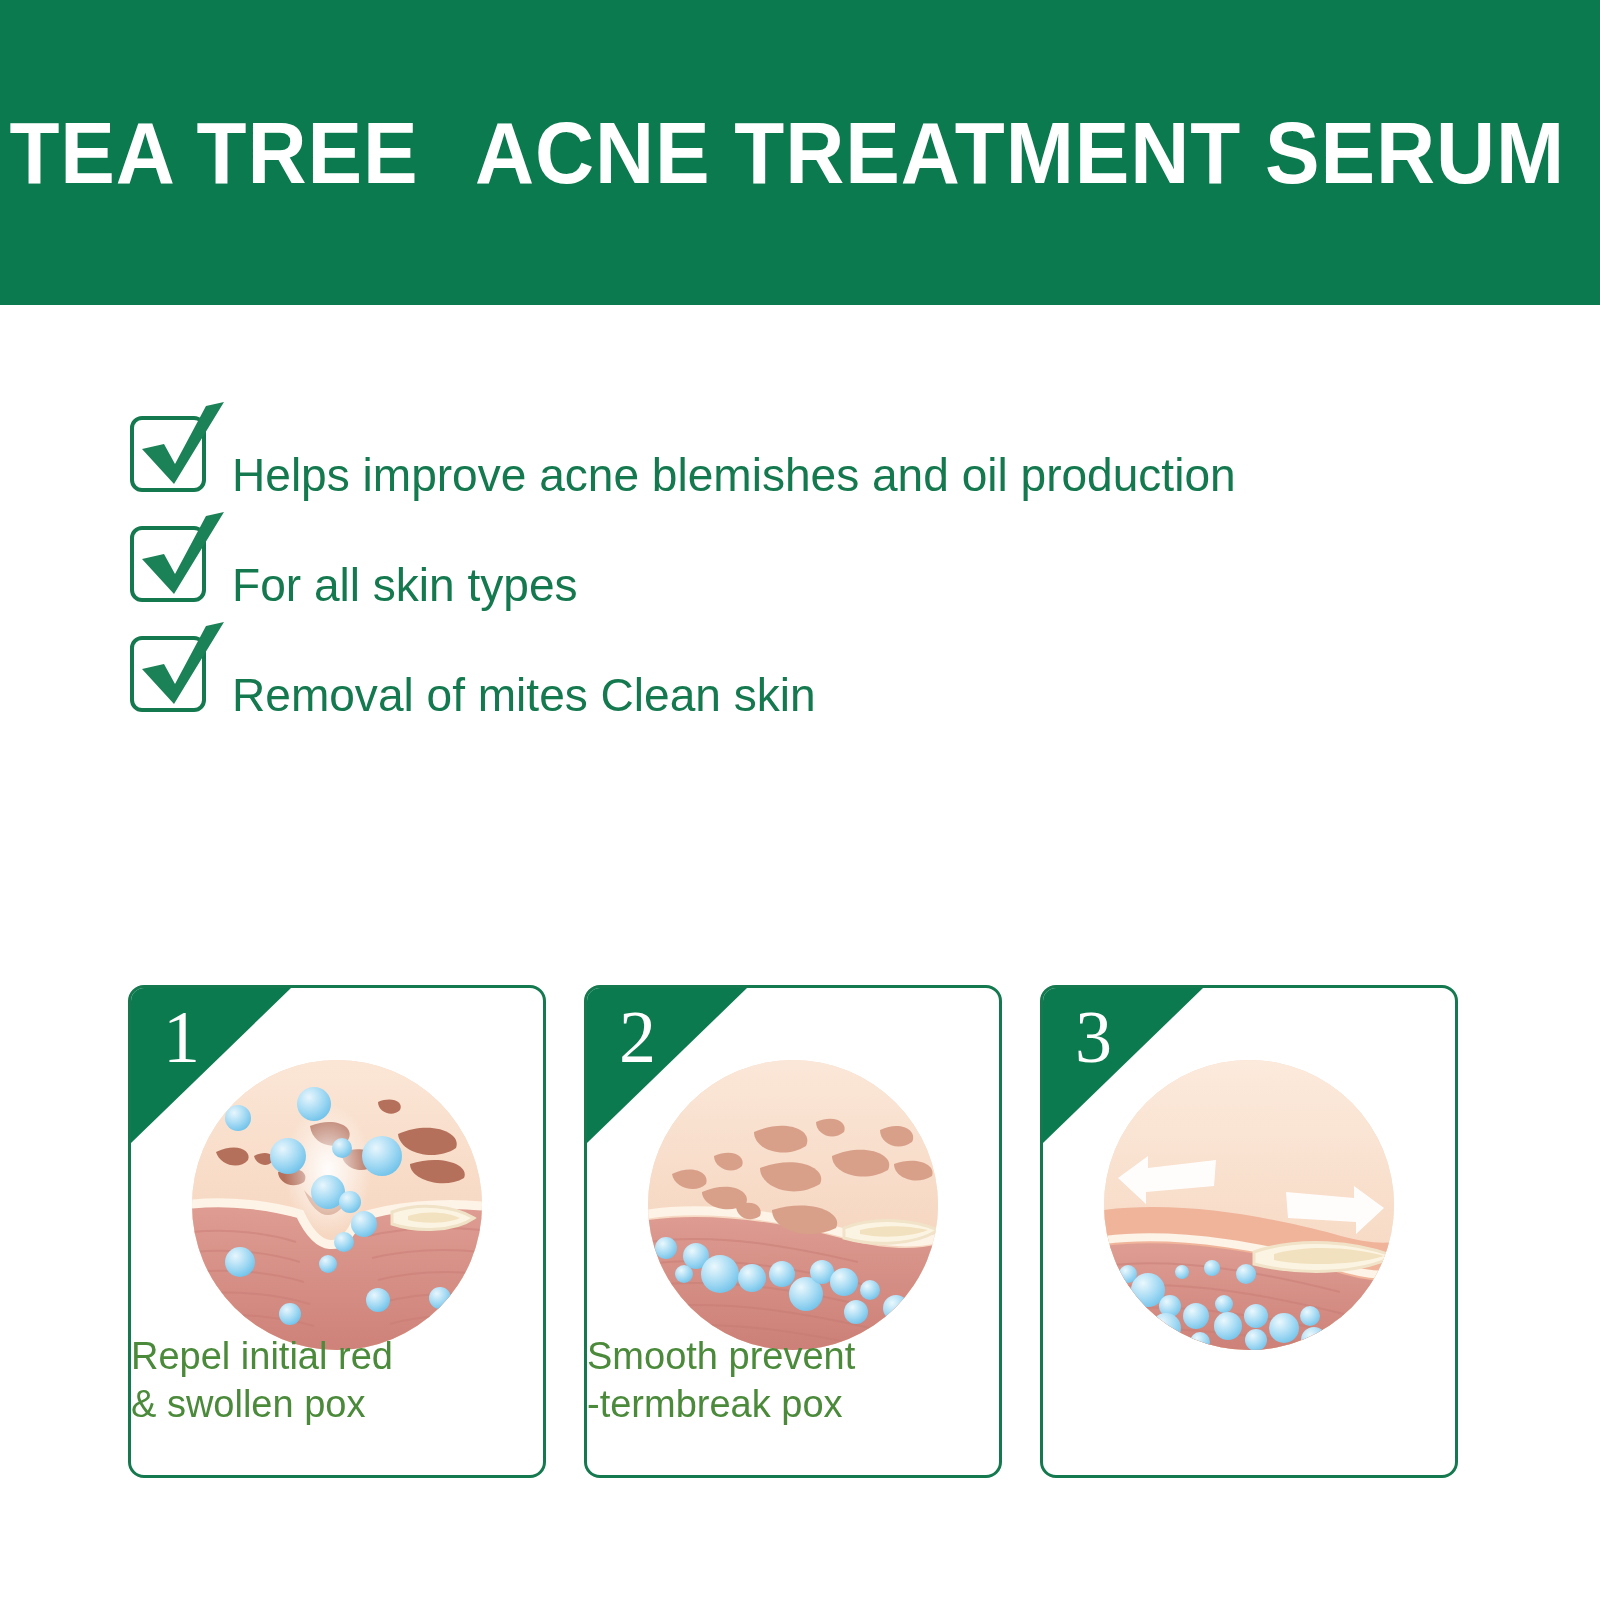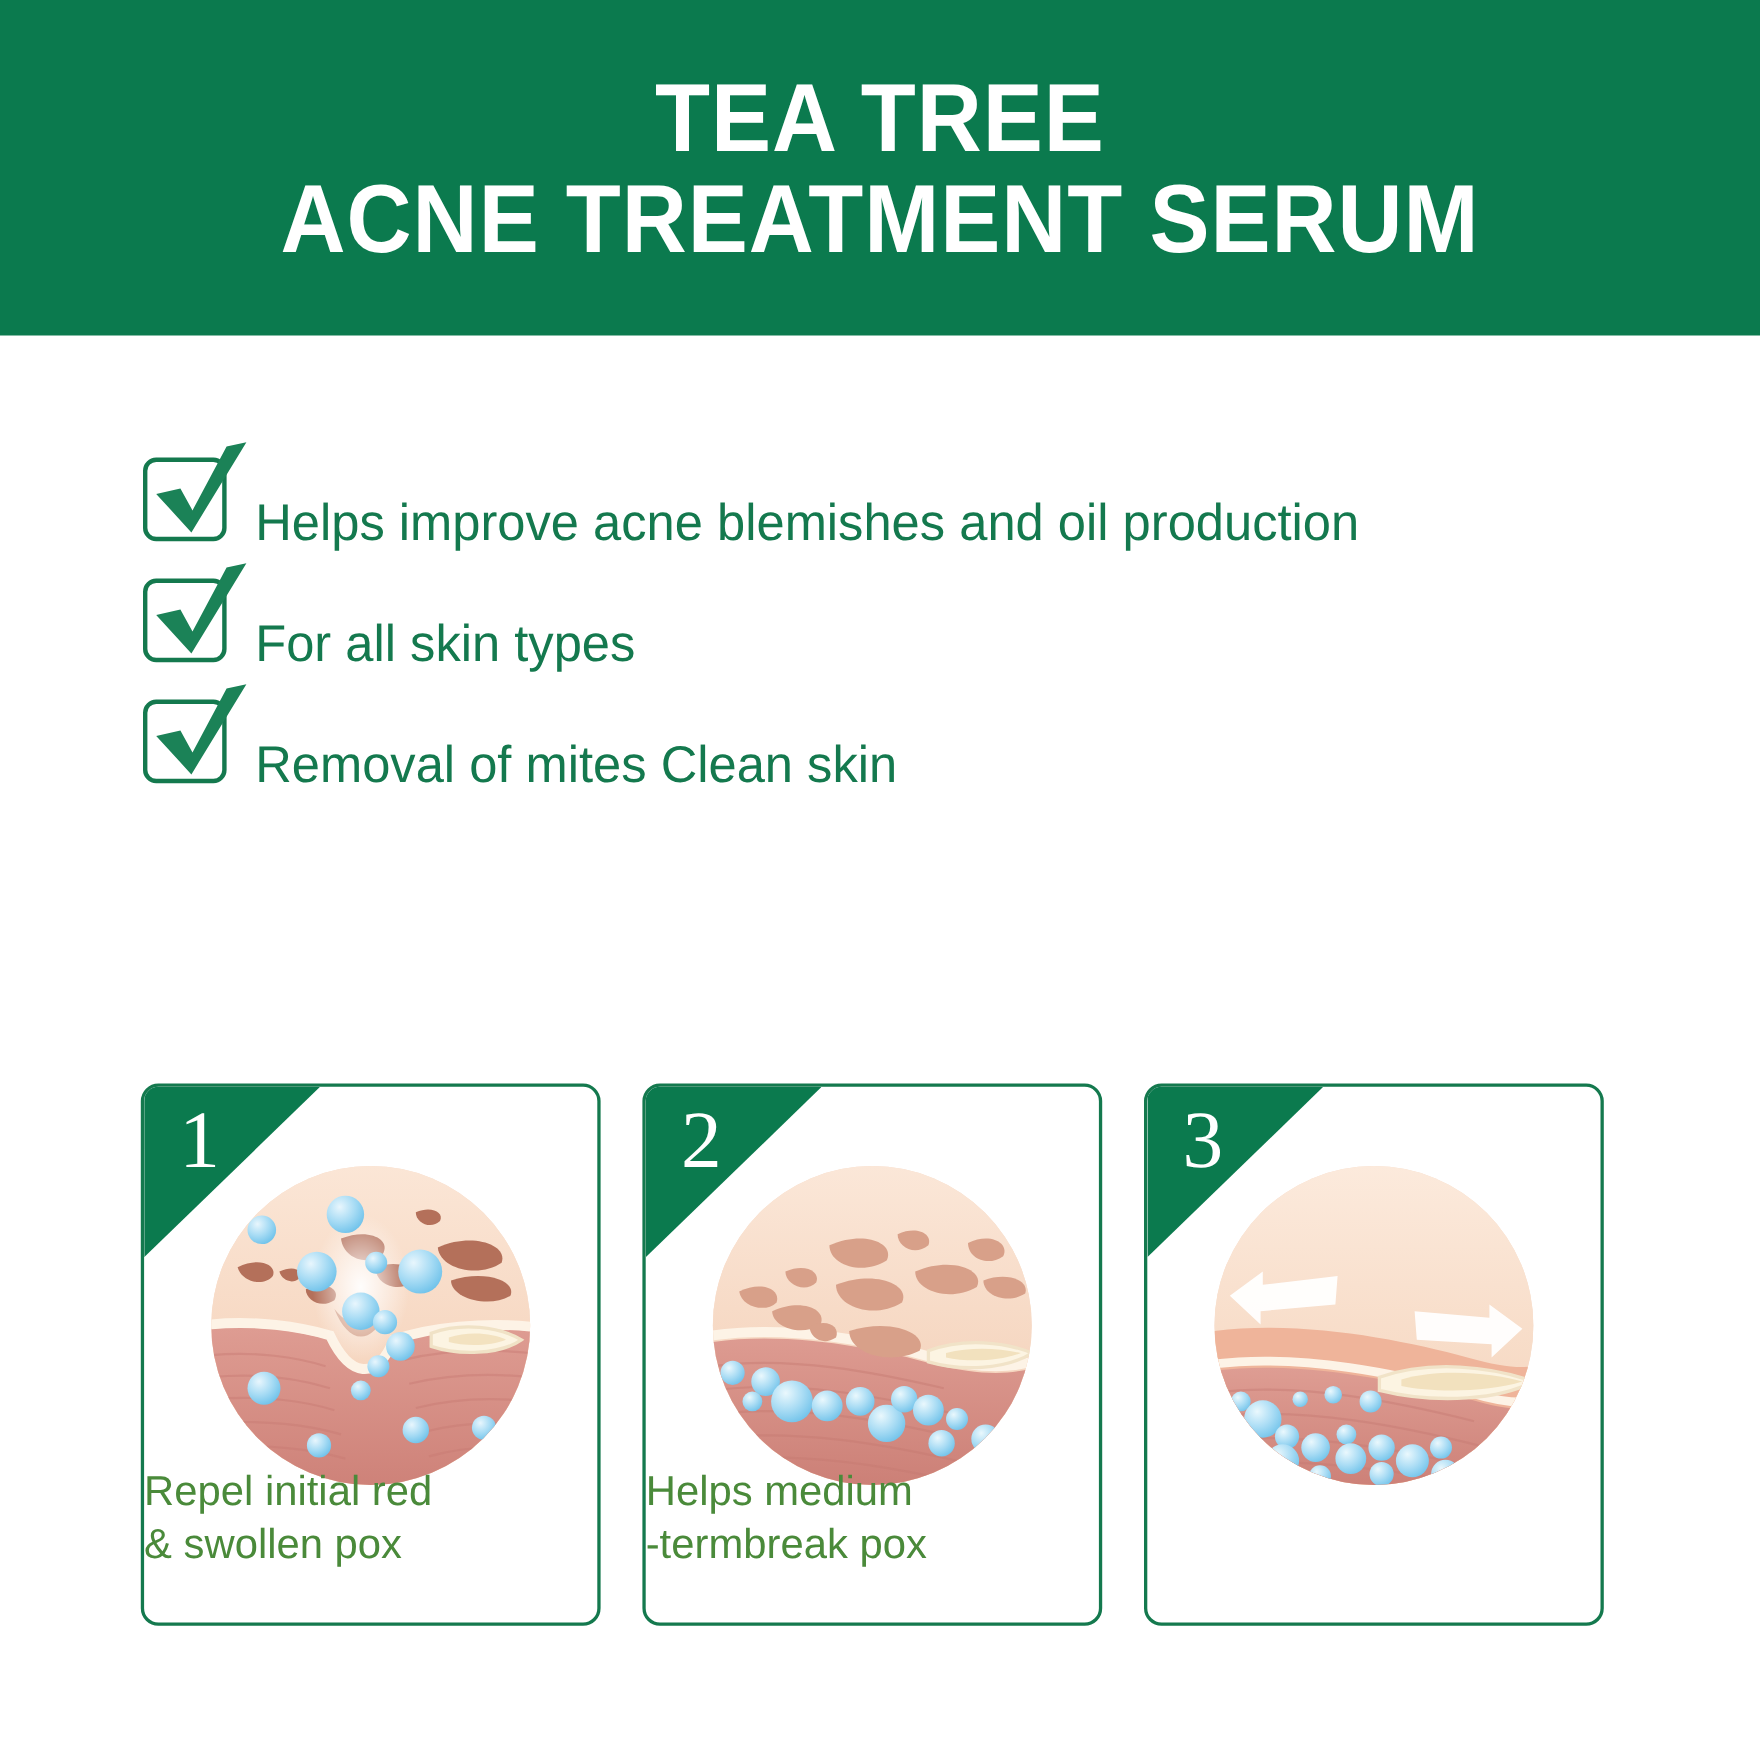--- a/index.html
+++ b/index.html
@@ -17,21 +17,20 @@
 
   
   .header {
     position: absolute;
     left: 0;
     top: 0;
     width: 1600px;
     height: 305px;
     background: #0B7A4E;
     display: flex;
-    flex-direction: column;
     align-items: center;
     justify-content: center;
   }
   .title-line {
     color: #ffffff;
     font-family: "Liberation Sans Narrow", "Liberation Sans", sans-serif;
     font-weight: bold;
     letter-spacing: 1px;
     text-align: center;
     white-space: nowrap;
@@ -351,21 +350,21 @@
           <circle cx="158" cy="234" r="17" fill="url(#drop2)"></circle>
           <circle cx="174" cy="212" r="12" fill="url(#drop2)"></circle>
           <circle cx="196" cy="222" r="14" fill="url(#drop2)"></circle>
           <circle cx="222" cy="230" r="10" fill="url(#drop2)"></circle>
           <circle cx="208" cy="252" r="12" fill="url(#drop2)"></circle>
           <circle cx="248" cy="248" r="13" fill="url(#drop2)"></circle>
         </g>
       </svg>
     </div>
 
-    <div class="card-caption">Helps medium
+    <div class="card-caption">Smooth prevent
 -termbreak pox</div>
   </div>
 
   <div class="card">
     <div class="card-corner"></div>
     <div class="card-number">3</div>
 
     <div class="skin-circle">
       <svg viewBox="0 0 290 290">
         <defs>

